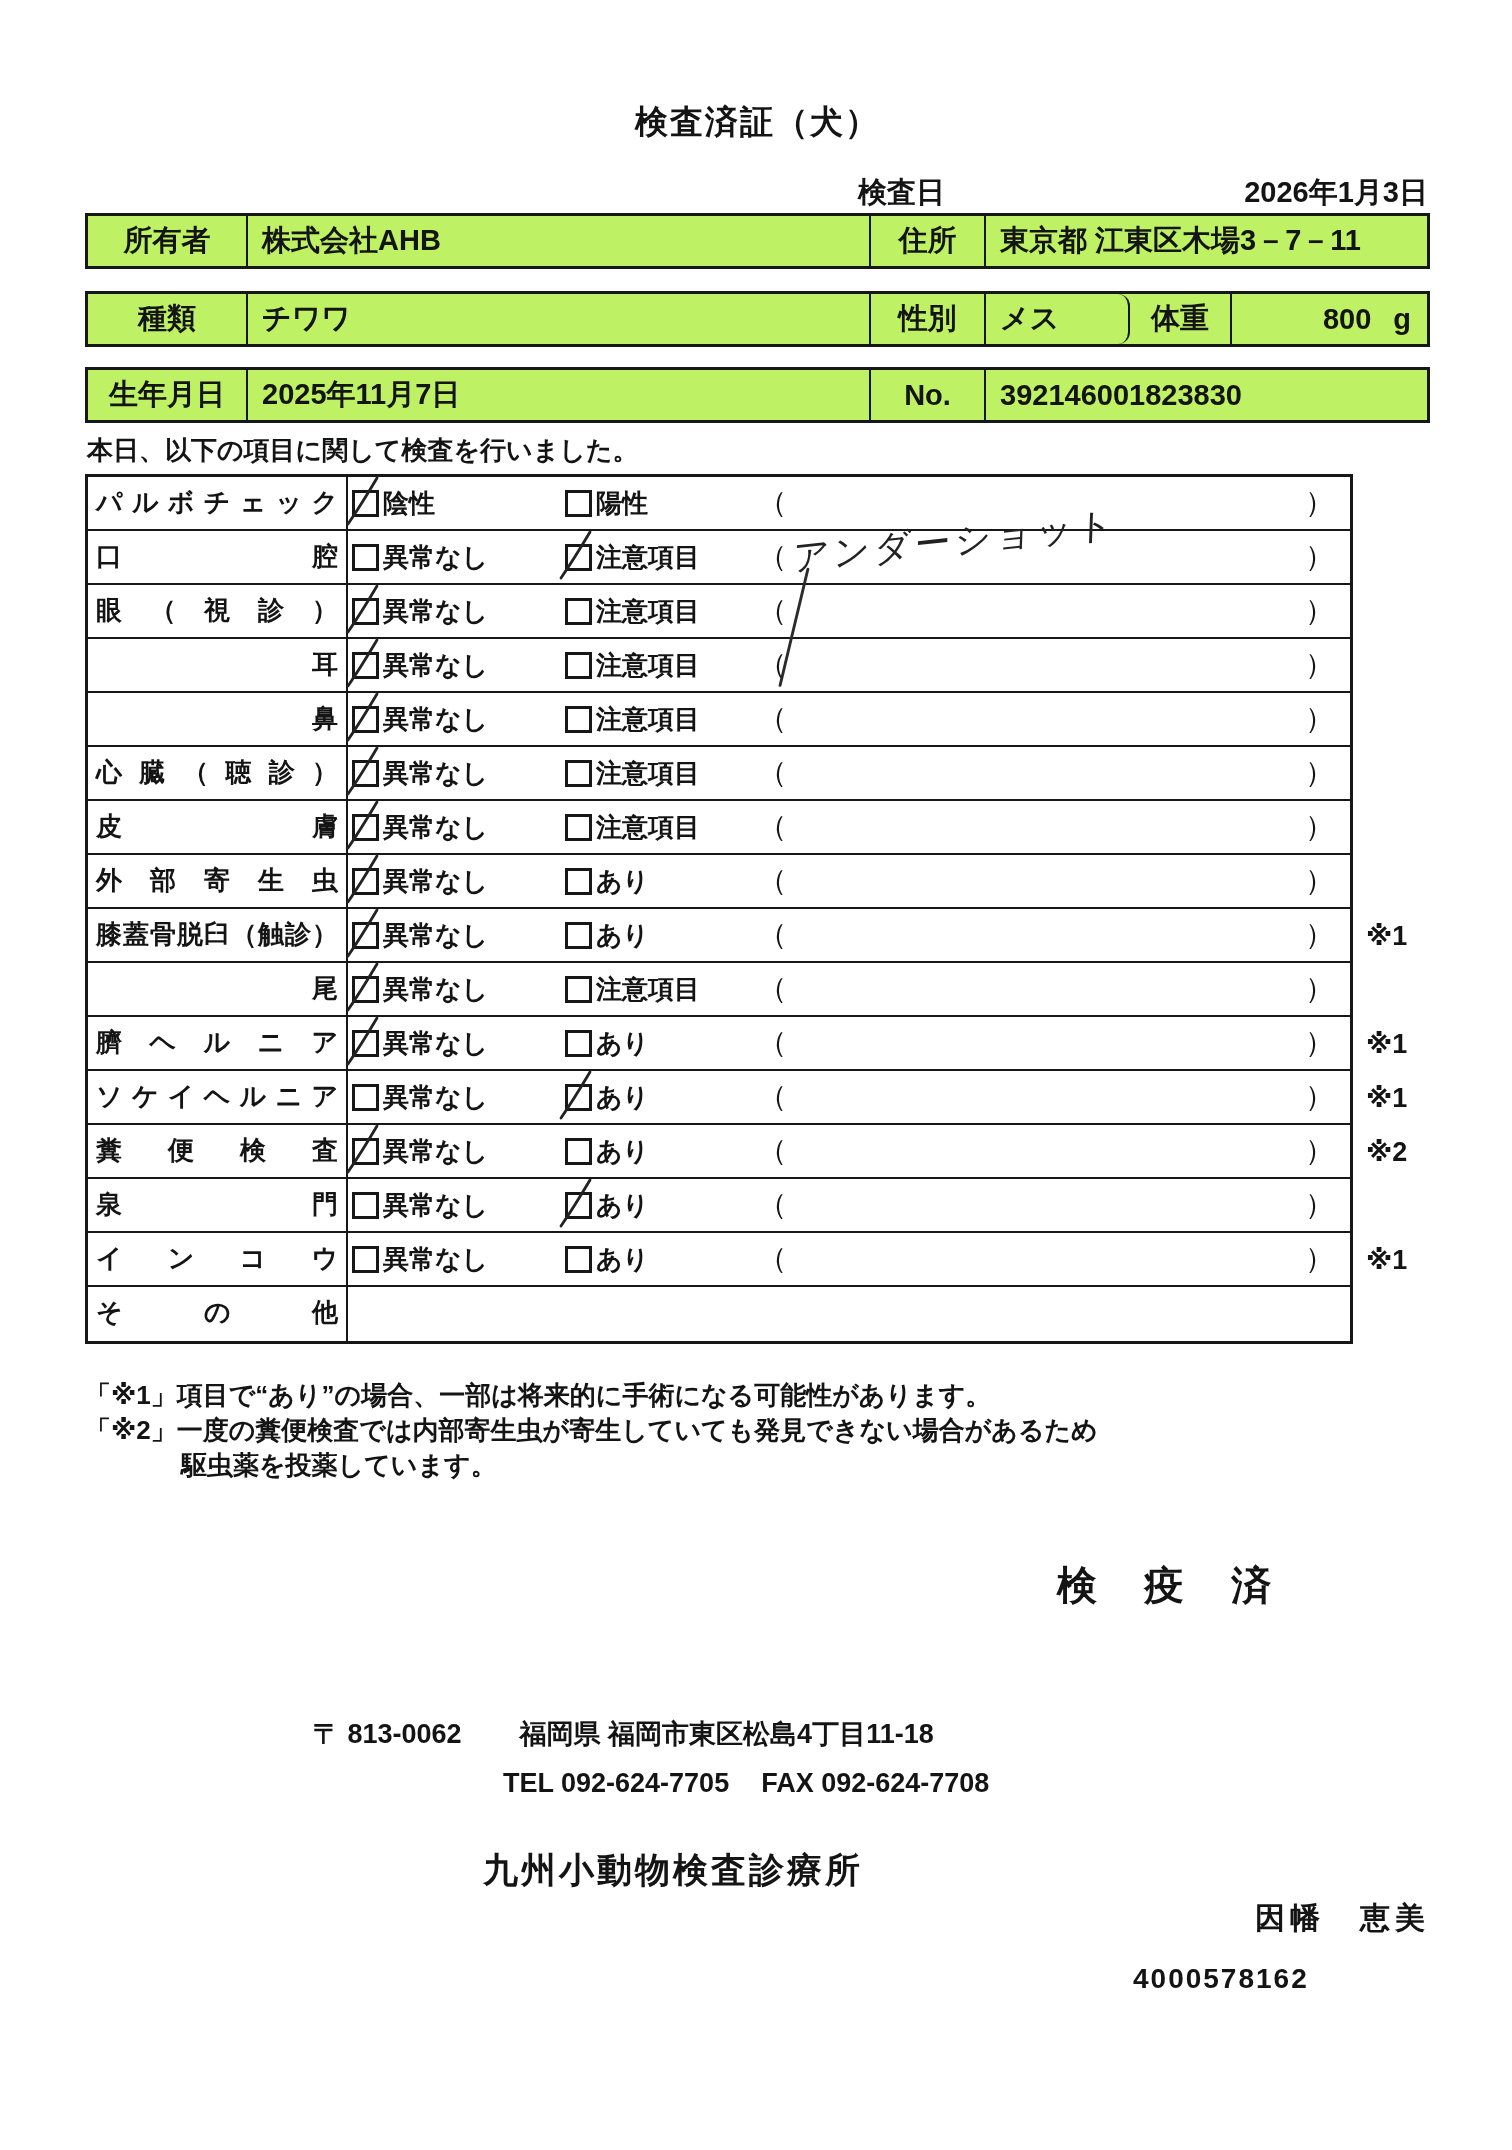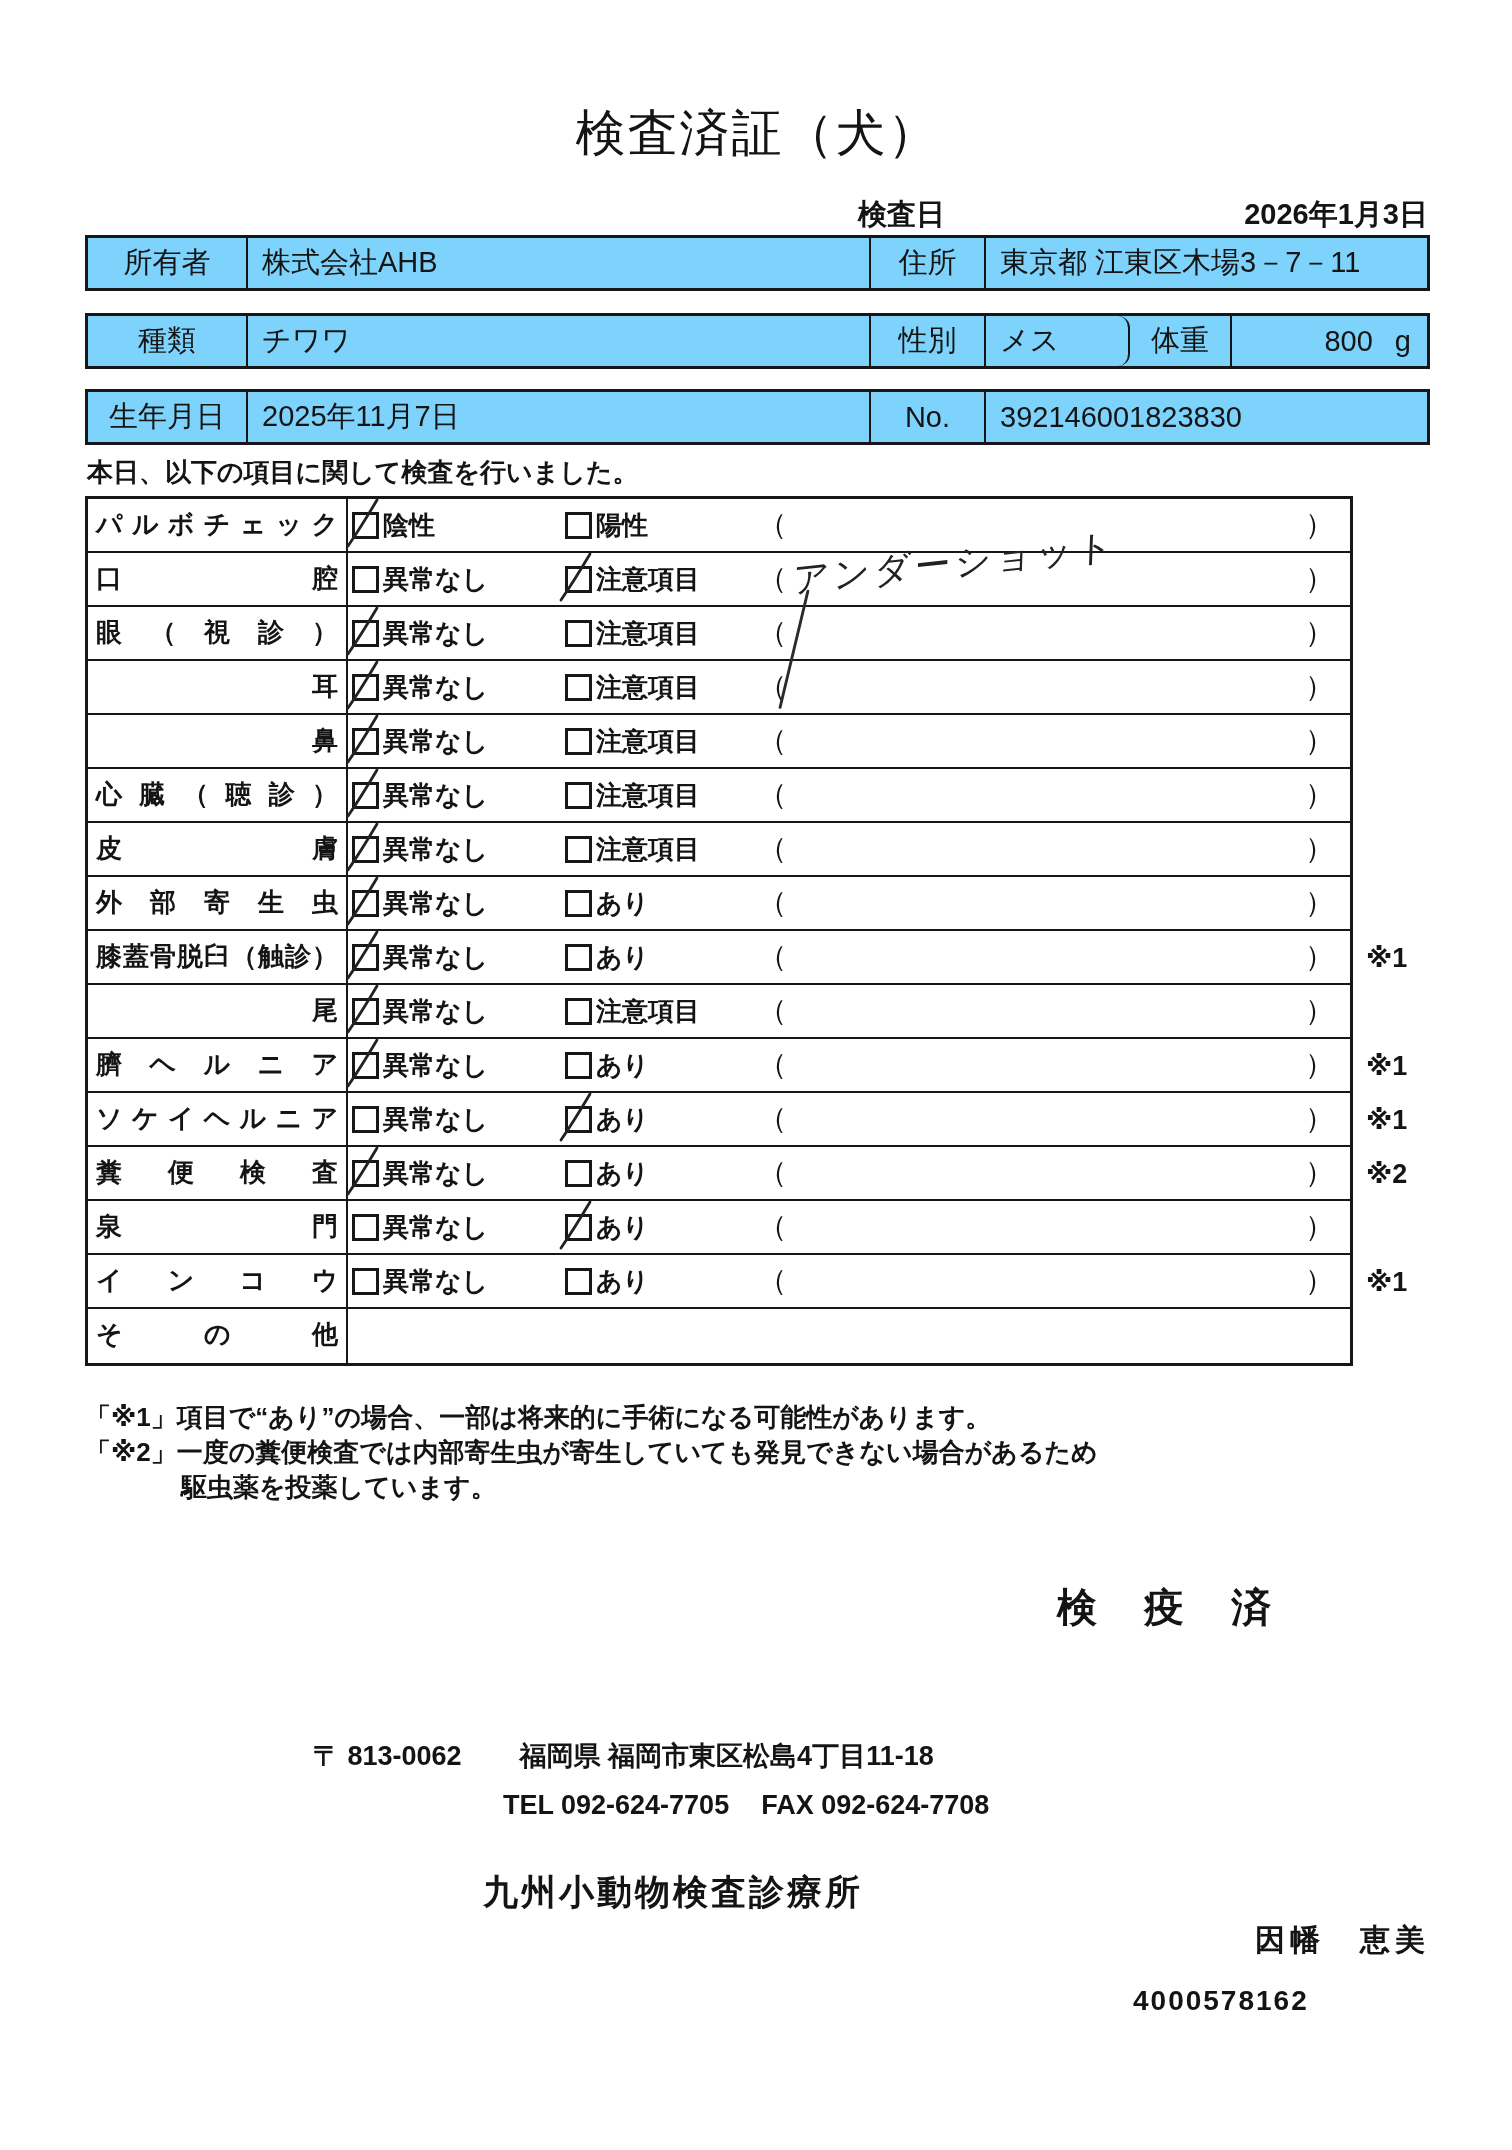--- a/index.html
+++ b/index.html
@@ -2,26 +2,26 @@
 <html><head>
 <meta charset="utf-8">
 <style>
   html,body{margin:0;padding:0;background:#e8e8e8;}
   .page{
     width:1512px;height:2150px;background:#ffffff;position:relative;
     font-family:"Liberation Sans","DejaVu Sans",sans-serif;color:#141414;
     margin:0 auto;overflow:hidden;
   }
   .content{position:absolute;left:85px;top:0;width:1345px;}
-  .title{margin:0;padding-top:100px;text-align:center;font-size:50px;font-weight:normal;letter-spacing:2px;}
+  .title{margin:0;padding-top:100px;text-align:center;font-size:33px;font-weight:bold;letter-spacing:2px;}
   .date-row{position:relative;margin-top:28px;height:36px;font-size:29px;font-weight:bold;}
   .date-label{position:absolute;left:773px;top:0;}
   .date-value{position:absolute;right:2px;top:0;}
 
-  .tbl{display:flex;border:3px solid #171717;height:50px;font-size:29px;font-weight:normal;background:#7dd3fc;}
+  .tbl{display:flex;border:3px solid #171717;height:50px;font-size:29px;font-weight:bold;background:#bef264;}
   .tbl>div{display:flex;align-items:center;border-right:2px solid #171717;box-sizing:border-box;}
   .tbl>div:last-child{border-right:none;}
   .lblc{justify-content:center;}
   .valc{padding-left:14px;}
   .w160{width:160px;flex:none;}
   .w523{width:623px;flex:none;text-align:right;}
   .w115{width:115px;flex:none;}
   .w144{width:144px;flex:none;border-radius:12px;}
   .w102{width:102px;flex:none;}
   .grow{flex:1;}

